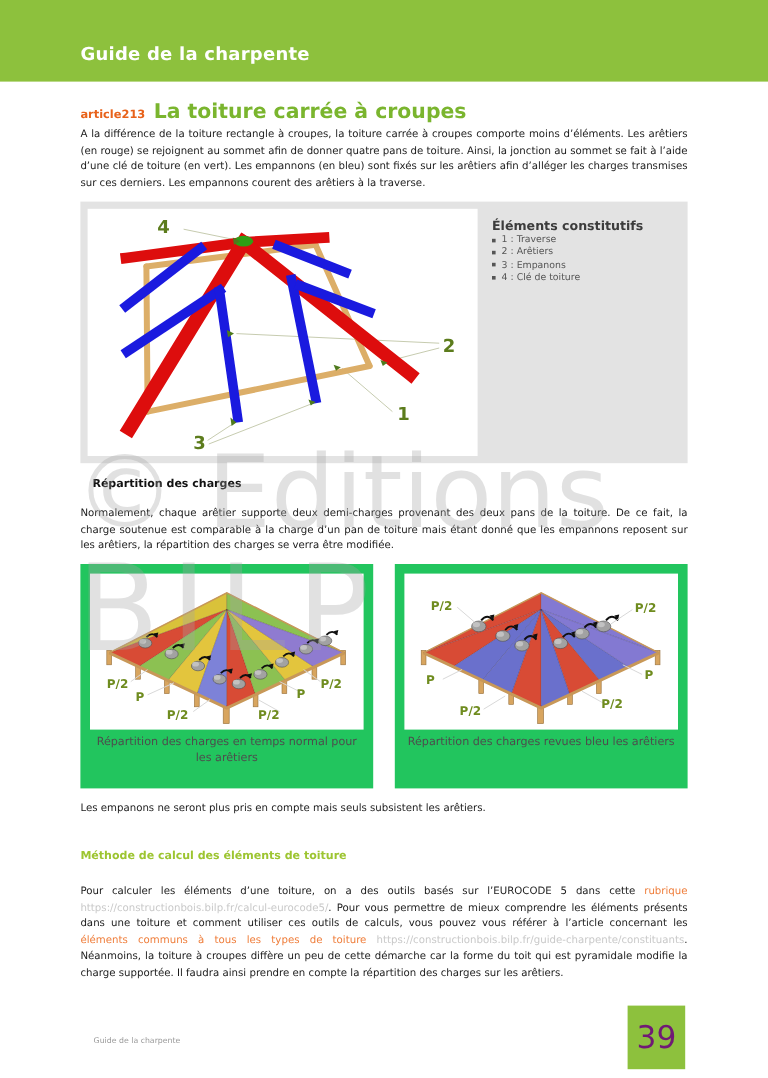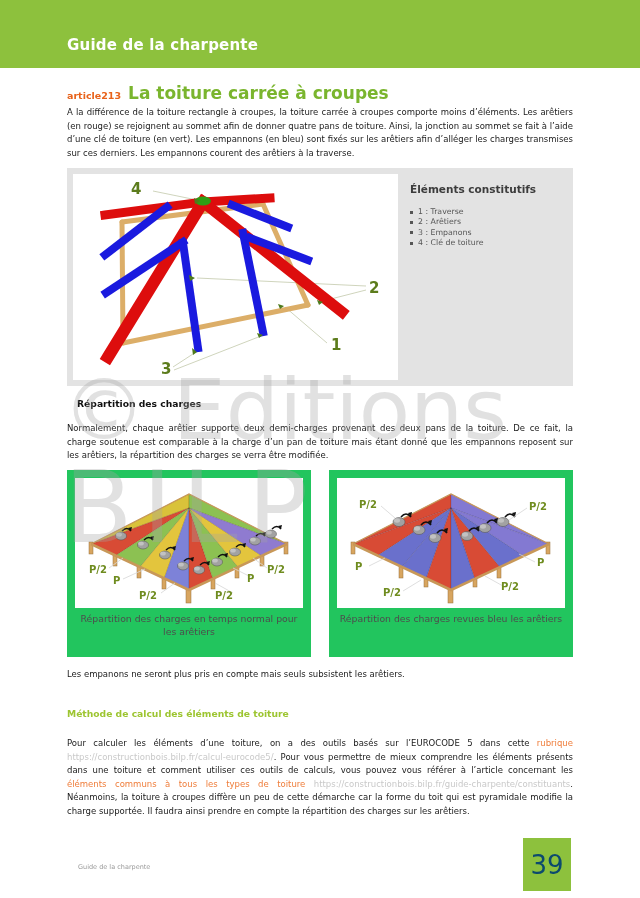--- a/index.html
+++ b/index.html
@@ -25,39 +25,39 @@
   .h-charges{top:398px;margin-left:10px;}
   .h-method{top:708px;color:#9dc531;}
 
   .link-orange{color:#ef7d3a;}
   .link-url{color:#c9c9c9;}
 
   
   .fig1{position:absolute;left:67px;top:168px;width:506px;height:218px;background:#e3e3e3;}
   .fig1-image{position:absolute;left:6px;top:6px;width:325px;height:206px;background:#ffffff;}
   .fig1-legend{position:absolute;left:343px;top:15px;width:158px;}
-  .legend-title{font-size:10.5px;font-weight:bold;color:#3c3c3c;margin-bottom:12px;}
+  .legend-title{font-size:10.5px;font-weight:bold;color:#3c3c3c;margin-bottom:0;}
   .legend-item{display:flex;align-items:center;font-size:7.8px;color:#565656;line-height:10.3px;}
   .legend-item::before{content:"";display:inline-block;width:3px;height:3px;background:#555;margin-right:5px;flex:0 0 auto;}
 
   
   .watermark{position:absolute;left:0;top:0;width:640px;height:898px;pointer-events:none;z-index:6;color:rgba(165,165,165,0.33);font-weight:normal;}
   .wm1{position:absolute;left:62px;top:368px;font-size:84px;line-height:84px;white-space:nowrap;}
   .wm2{position:absolute;left:64px;top:458px;font-size:100px;line-height:100px;letter-spacing:10px;white-space:nowrap;}
 
   
   .figbox{position:absolute;top:470px;width:244px;height:187px;background:#22c55e;}
   .figbox.left{left:67px;}
   .figbox.right{left:329px;}
   .figbox .img{position:absolute;left:8px;top:8px;width:228px;height:130px;background:#ffffff;}
   .figbox .caption{position:absolute;left:8px;top:143px;width:228px;text-align:center;font-size:9.3px;font-weight:normal;color:#4d4d4d;line-height:12.5px;}
 
   
   .footer-text{position:absolute;left:78px;top:863px;font-size:6.5px;color:#9a9a9a;}
-  .page-badge{position:absolute;left:523px;top:838px;width:48px;height:53px;background:#8dc13d;color:#0c4a6e;
+  .page-badge{position:absolute;left:523px;top:838px;width:48px;height:53px;background:#8dc13d;color:#701a75;
               display:flex;align-items:center;justify-content:center;font-size:26px;}
 
   svg text.callout{fill:#5c7c1c;font-weight:bold;font-size:15px;font-family:"DejaVu Sans",sans-serif;}
   svg text.plabel{fill:#6f8c1f;font-weight:bold;font-size:10px;font-family:"DejaVu Sans",sans-serif;}
 </style>
 </head>
 <body>
 
 <div id="page">
 

